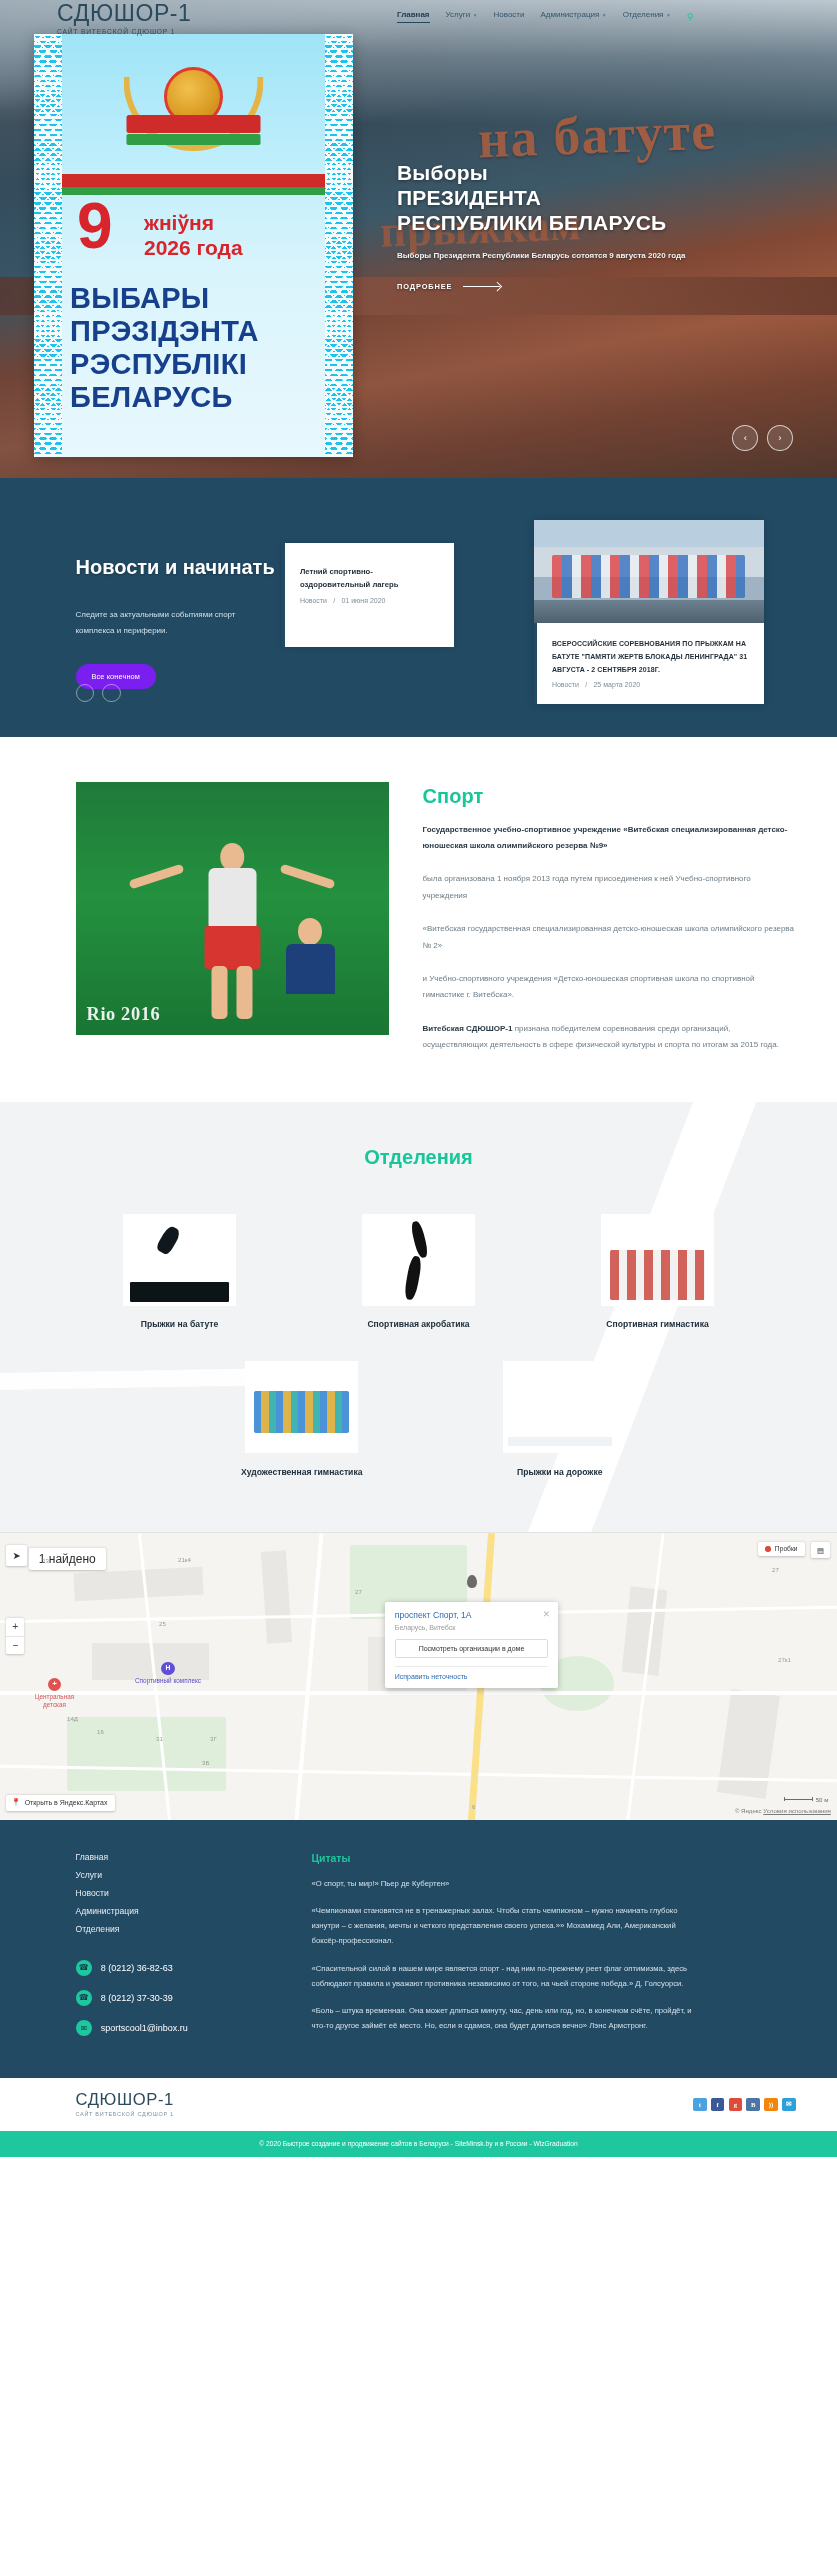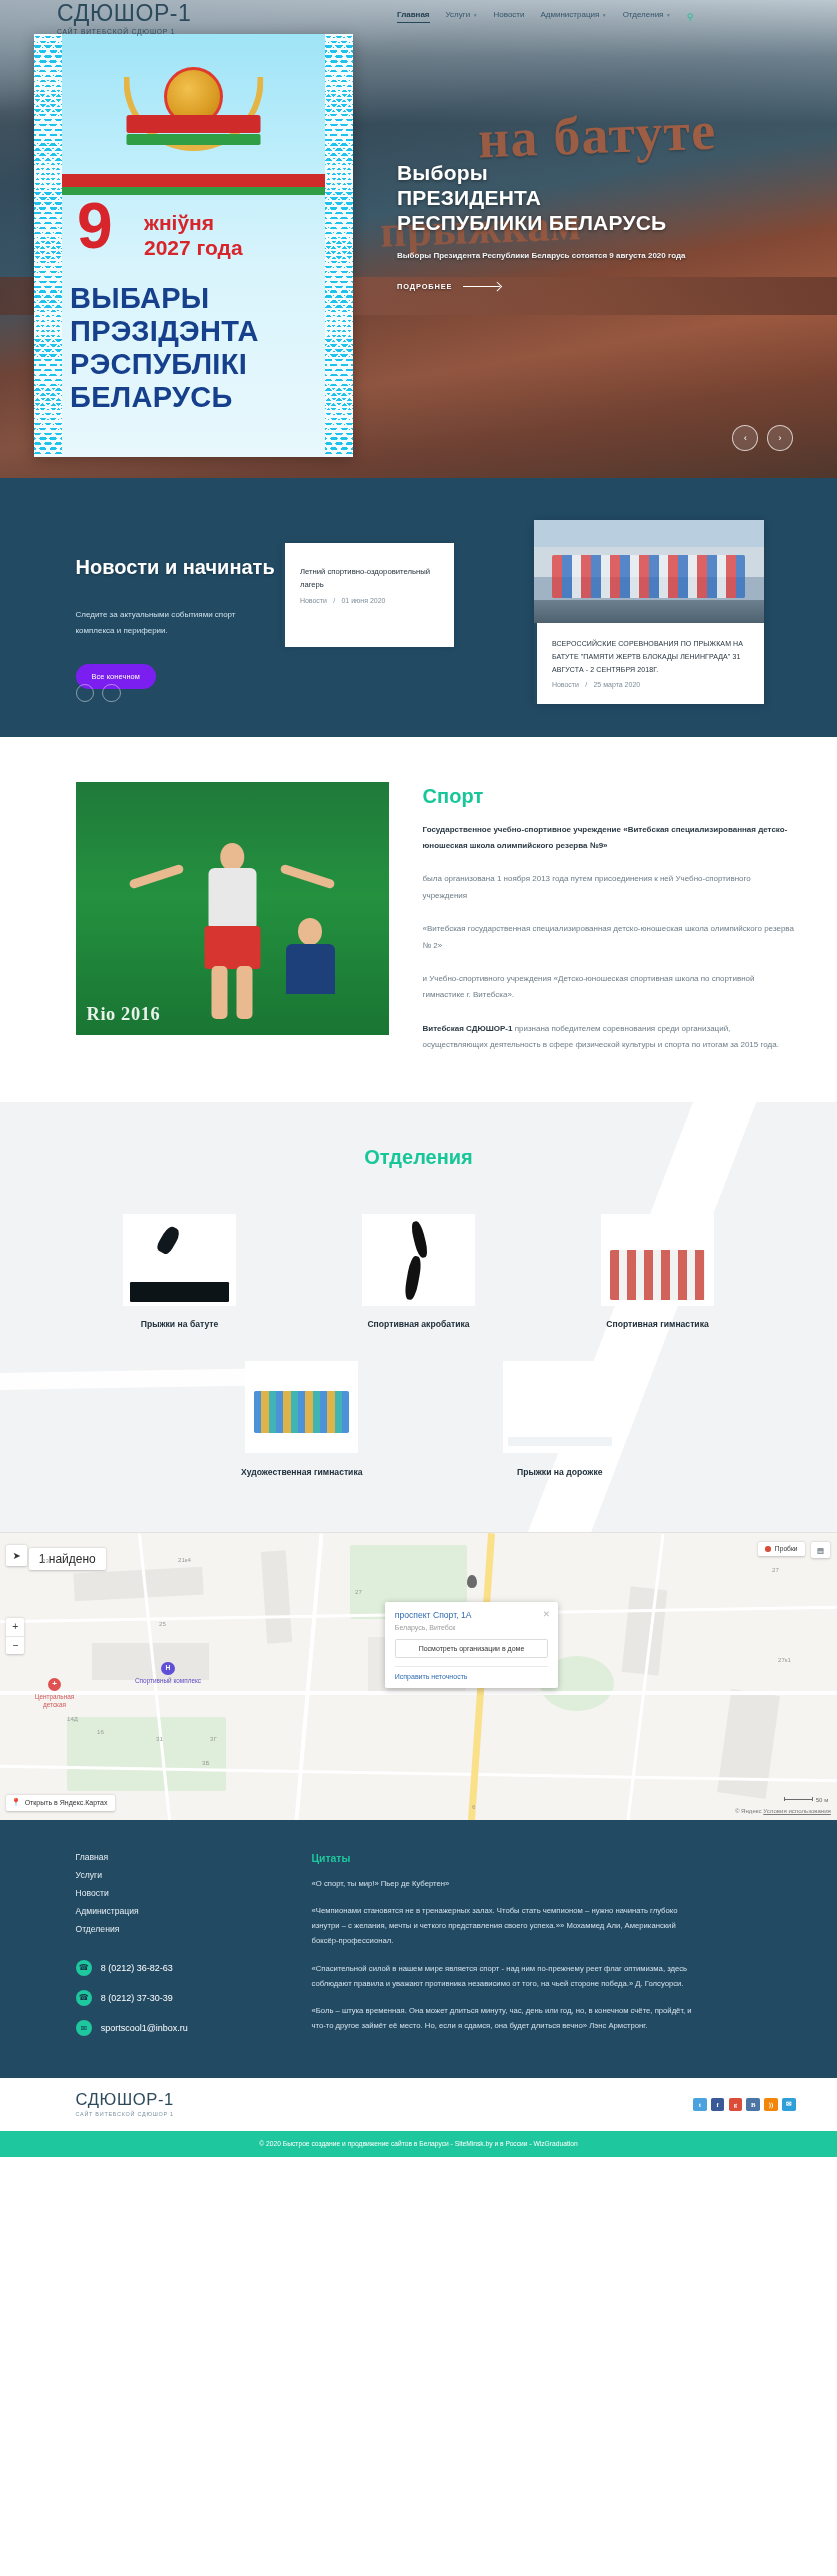--- a/index.html
+++ b/index.html
@@ -167,21 +167,21 @@
     margin-top:24.5px;display:inline-block;background:#7b1ff0;color:#fff;border:none;
     padding:8px 16px;border-radius:13.5px;font-size:7.4px;cursor:pointer;letter-spacing:0.1px;
   }
   .news-dots{position:absolute;left:34px;bottom:-13.5px;display:flex;gap:8.6px;}
   .news-dots span{
     width:18.4px;height:18.4px;border-radius:50%;border:0.6px solid rgba(255,255,255,.45);
     display:inline-block;cursor:pointer;
   }
   .card{background:#fff;position:relative;}
   .card .accent{position:absolute;left:0;top:0;bottom:0;width:3.1px;background:#224a63;}
-  .card .ctitle{font-size:7.7px;font-weight:400;line-height:1.75;color:#1f2d38;}
+  .card .ctitle{font-size:7.7px;font-weight:700;line-height:1.75;color:#1f2d38;}
   .card .cmeta{margin-top:4.9px;font-size:7px;color:#7d8e99;}
   .card .cmeta .sep{margin:0 4.3px;}
   .card1{
     position:absolute;left:240px;top:29px;width:172px;min-height:104px;
     padding:22px 16px 18.4px 18.4px;box-shadow:0 1.2px 7.4px rgba(0,0,0,.12);
   }
   .card2{
     position:absolute;left:492px;top:6.1px;width:230px;
     box-shadow:0 1.2px 8.6px rgba(0,0,0,.18);
   }
@@ -438,21 +438,21 @@
       <div class="ornament r"></div>
       <div class="emblem">
         <div class="wheat"></div>
         <div class="globe"></div>
         <div class="ribbonRed"></div>
         <div class="ribbonGreen"></div>
       </div>
       <div class="flagstripe"></div>
       <div class="nine">9</div>
       <div class="month">жніўня</div>
-      <div class="year">2027 года</div>
+      <div class="year">2026 года</div>
       <div class="ptitle">
         <div>ВЫБАРЫ</div>
         <div>ПРЭЗІДЭНТА</div>
         <div>РЭСПУБЛІКІ</div>
         <div>БЕЛАРУСЬ</div>
       </div>
     </div>
 
     <div class="topbar">
       <div class="brand">

